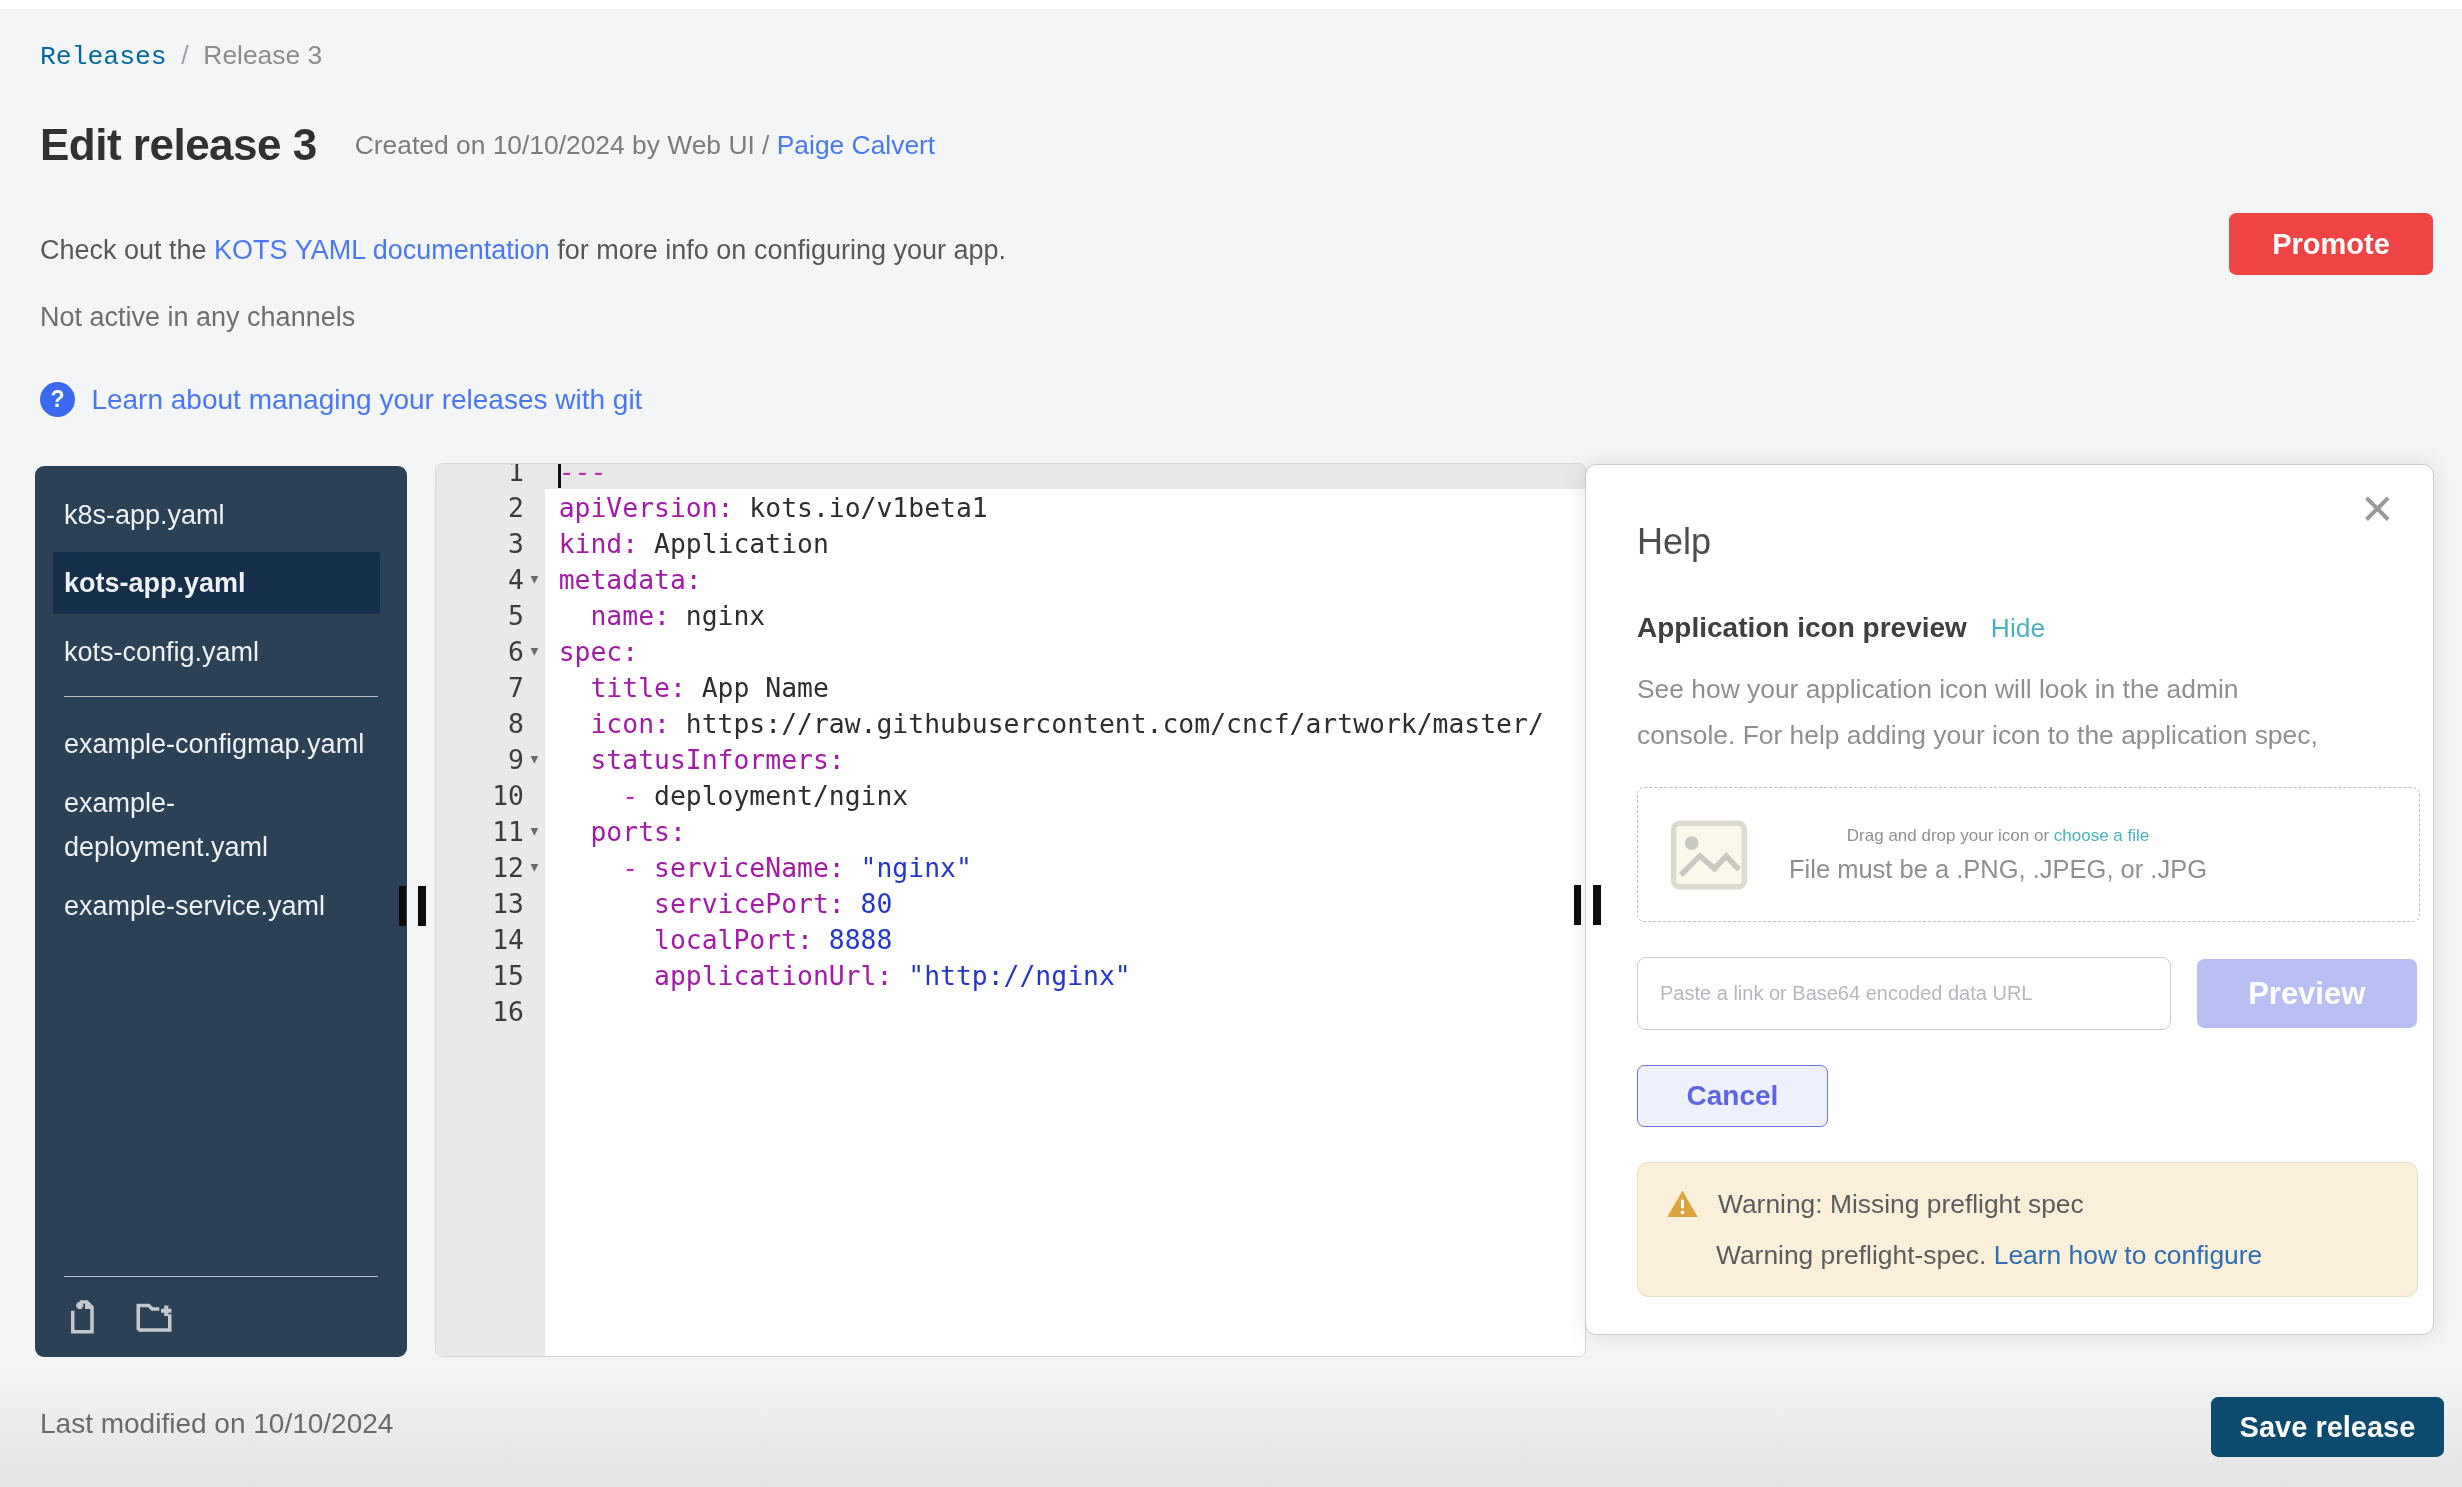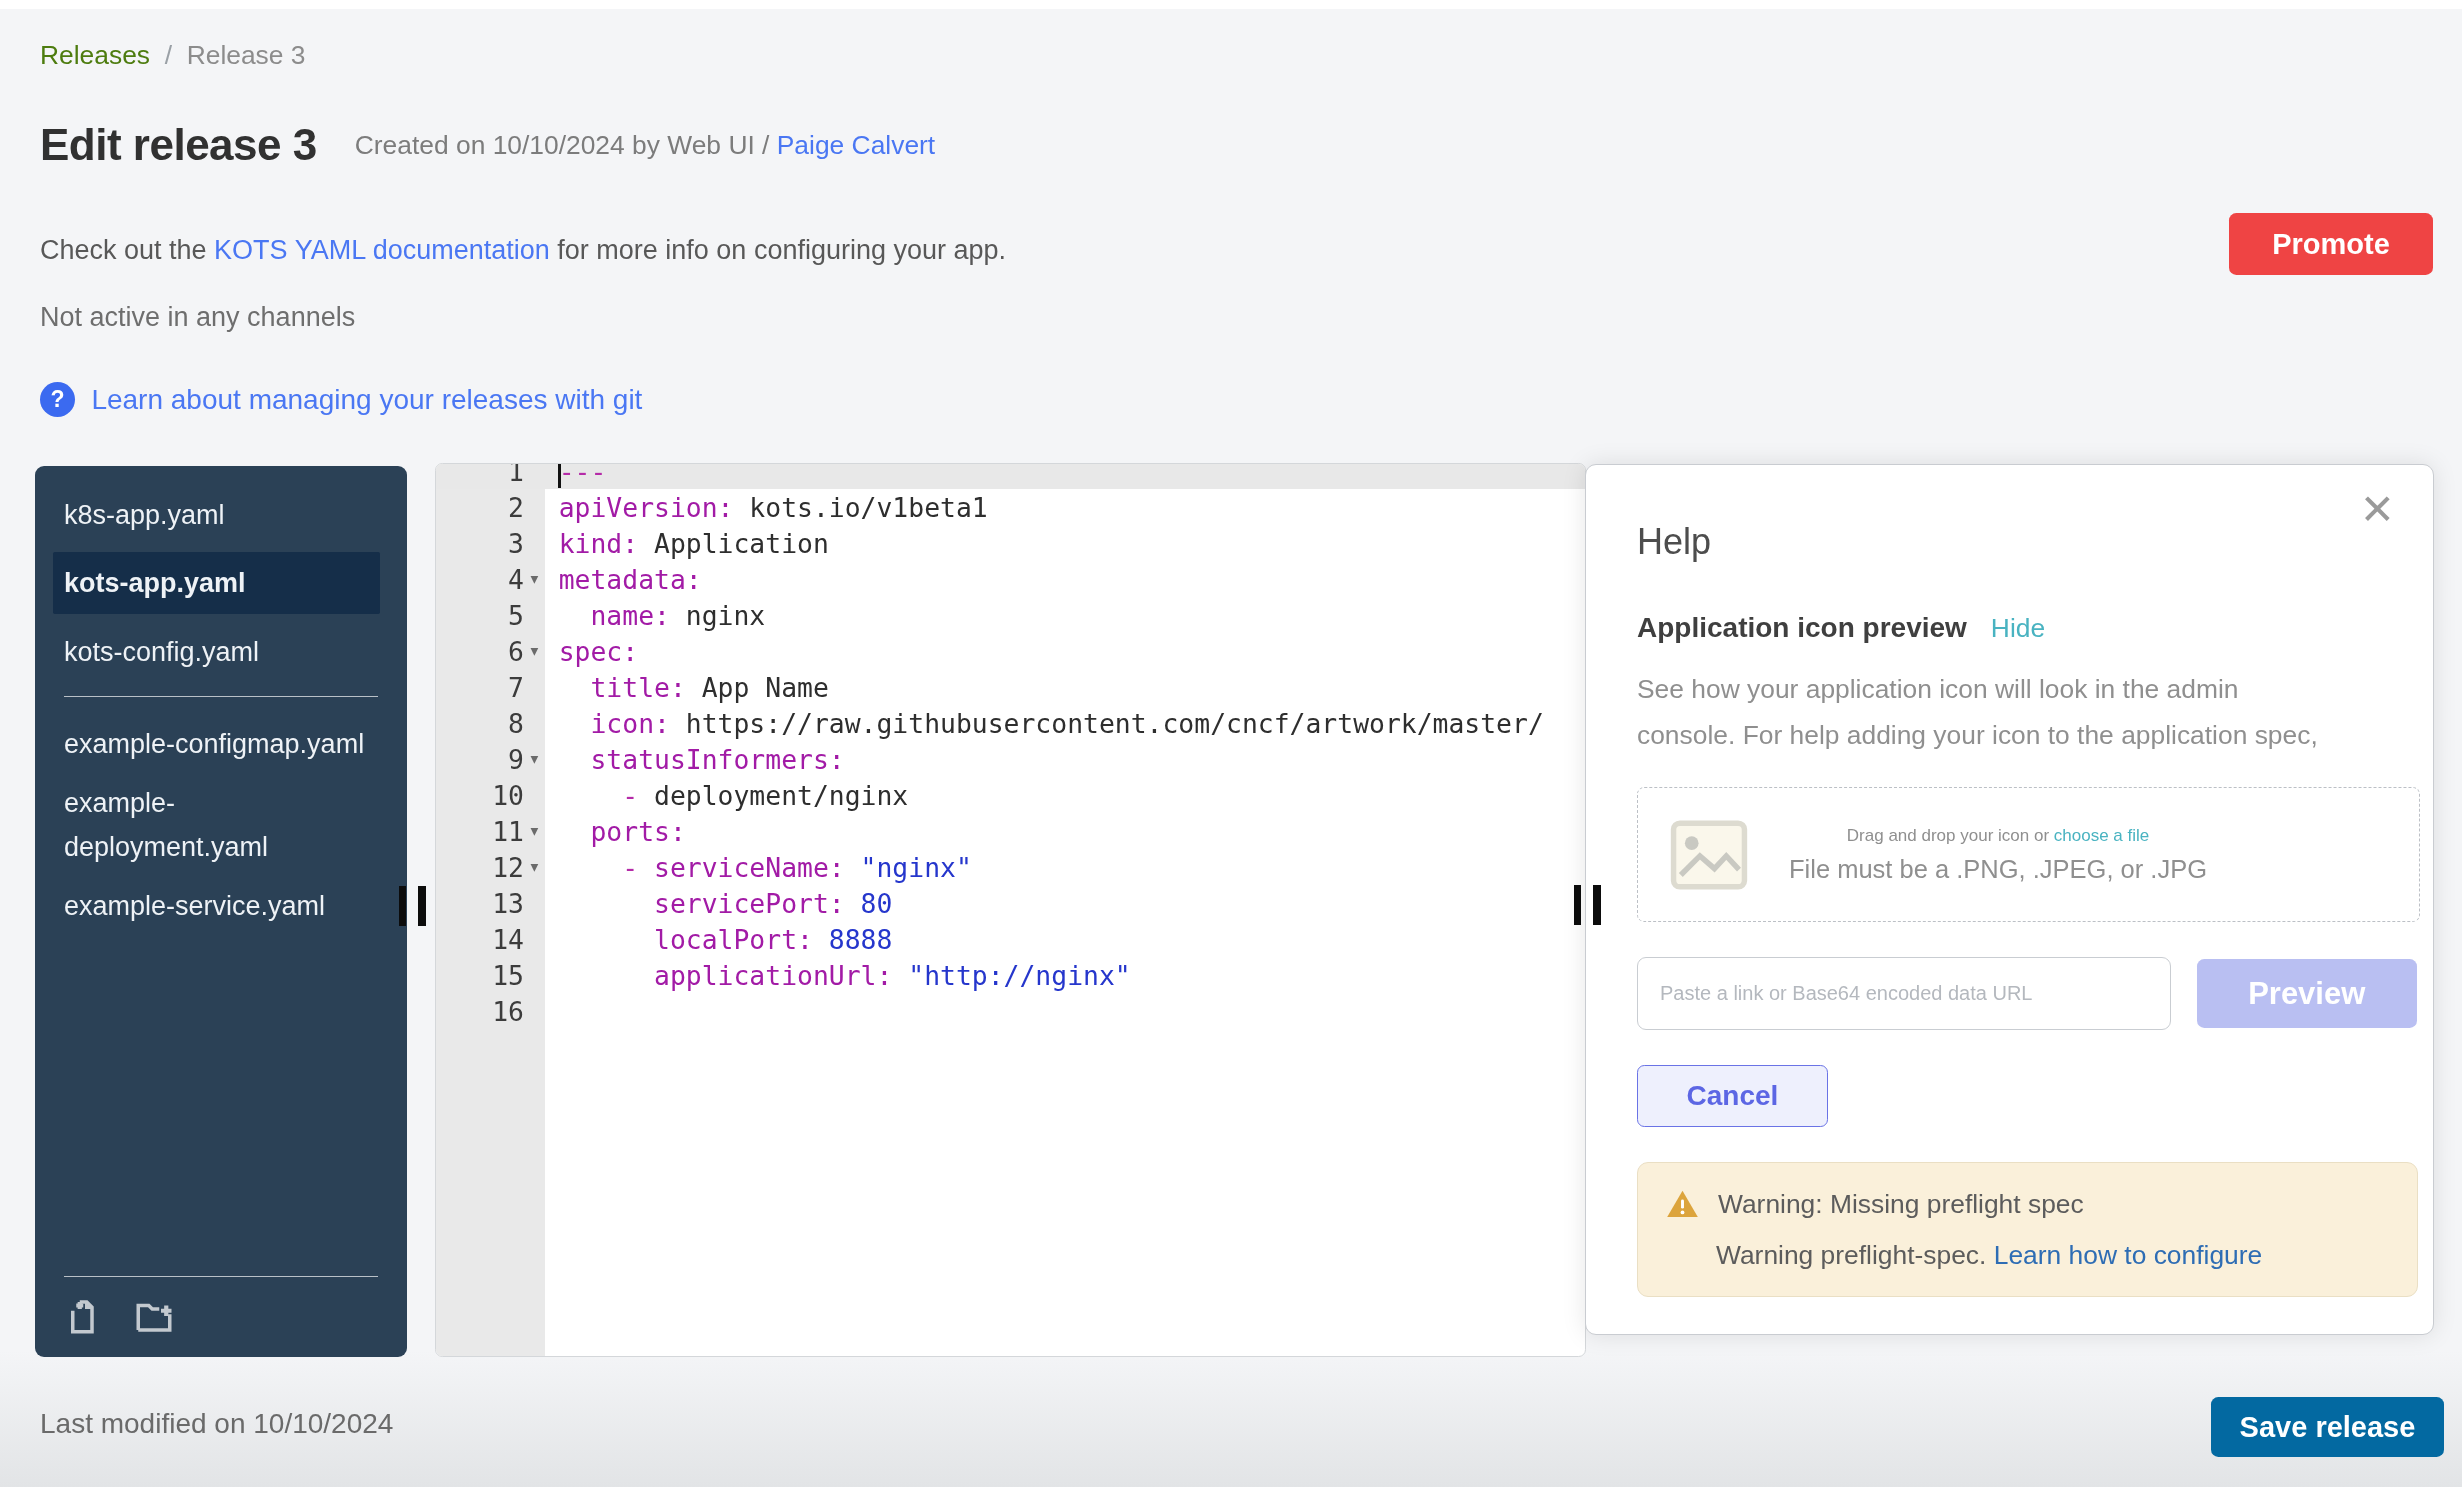--- a/index.html
+++ b/index.html
@@ -10,21 +10,21 @@
     font-family:"Liberation Sans", sans-serif;
     color:#4a4a4a;
     overflow:hidden;
   }
   .top-strip { position:absolute; top:0; left:0; width:100%; height:9px; background:#ffffff; }
   .bottom-fade { position:absolute; bottom:0; left:0; width:100%; height:137px;
     background:linear-gradient(180deg, rgba(244,245,247,0) 0%, #e2e4e6 100%); z-index:0; }
 
   
   .breadcrumb { position:absolute; left:40px; top:40px; font-size:26.4px; }
-  .breadcrumb .bc-link { color:#4d7c0f; cursor:pointer; }
+  .breadcrumb .bc-link { color:#0369a1; cursor:pointer;font-family:Liberation Mono, monospace; }
   .breadcrumb .bc-sep { color:#9aa0a6; padding:0 7.3px; }
   .breadcrumb .bc-current { color:#8c8c8c; }
 
   .title-row { position:absolute; left:40px; top:120px; display:flex; align-items:center; }
   .page-title { font-size:44px; font-weight:bold; color:#313131; letter-spacing:-0.5px; }
   .created-line { margin-left:38px; font-size:26.4px; color:#7c7c7c; }
   .created-line .author { color:#4a77f3; cursor:pointer; }
 
   .docs-line { position:absolute; left:40px; top:235px; font-size:27px; color:#585858; }
   .docs-line .doc-link { color:#4a77f3; cursor:pointer; }
@@ -112,21 +112,21 @@
     border:0.9px solid #eadfc4; border-radius:11px; padding:24px 27px; overflow:hidden; }
   .warn-row1 { display:flex; align-items:center; }
   .warn-icon { flex:none; }
   .warn-text1 { margin-left:18px; font-size:26.4px; color:#5c5c5c; }
   .warn-row2 { margin-left:51px; margin-top:18px; font-size:26.4px; color:#5c5c5c; }
   .warn-link { color:#2e6db4; cursor:pointer; }
 
   
   .last-modified { position:absolute; left:40px; top:1408px; font-size:28px; color:#6a6a6a; z-index:2; }
   .save-btn { position:absolute; left:2211px; top:1397px; width:233px; height:60px;
-    background:#0369a1; border:none; border-radius:7.3px; color:#fff; font-size:29px; font-weight:bold;
+    background:#0c4a6e; border:none; border-radius:7.3px; color:#fff; font-size:29px; font-weight:bold;
     font-family:"Liberation Sans", sans-serif; cursor:pointer; z-index:2; }
 </style>
 </head>
 <body>
 
 <div class="top-strip"></div>
 <div class="bottom-fade"></div>
 
 <div class="breadcrumb">
   <span class="bc-link">Releases</span>

